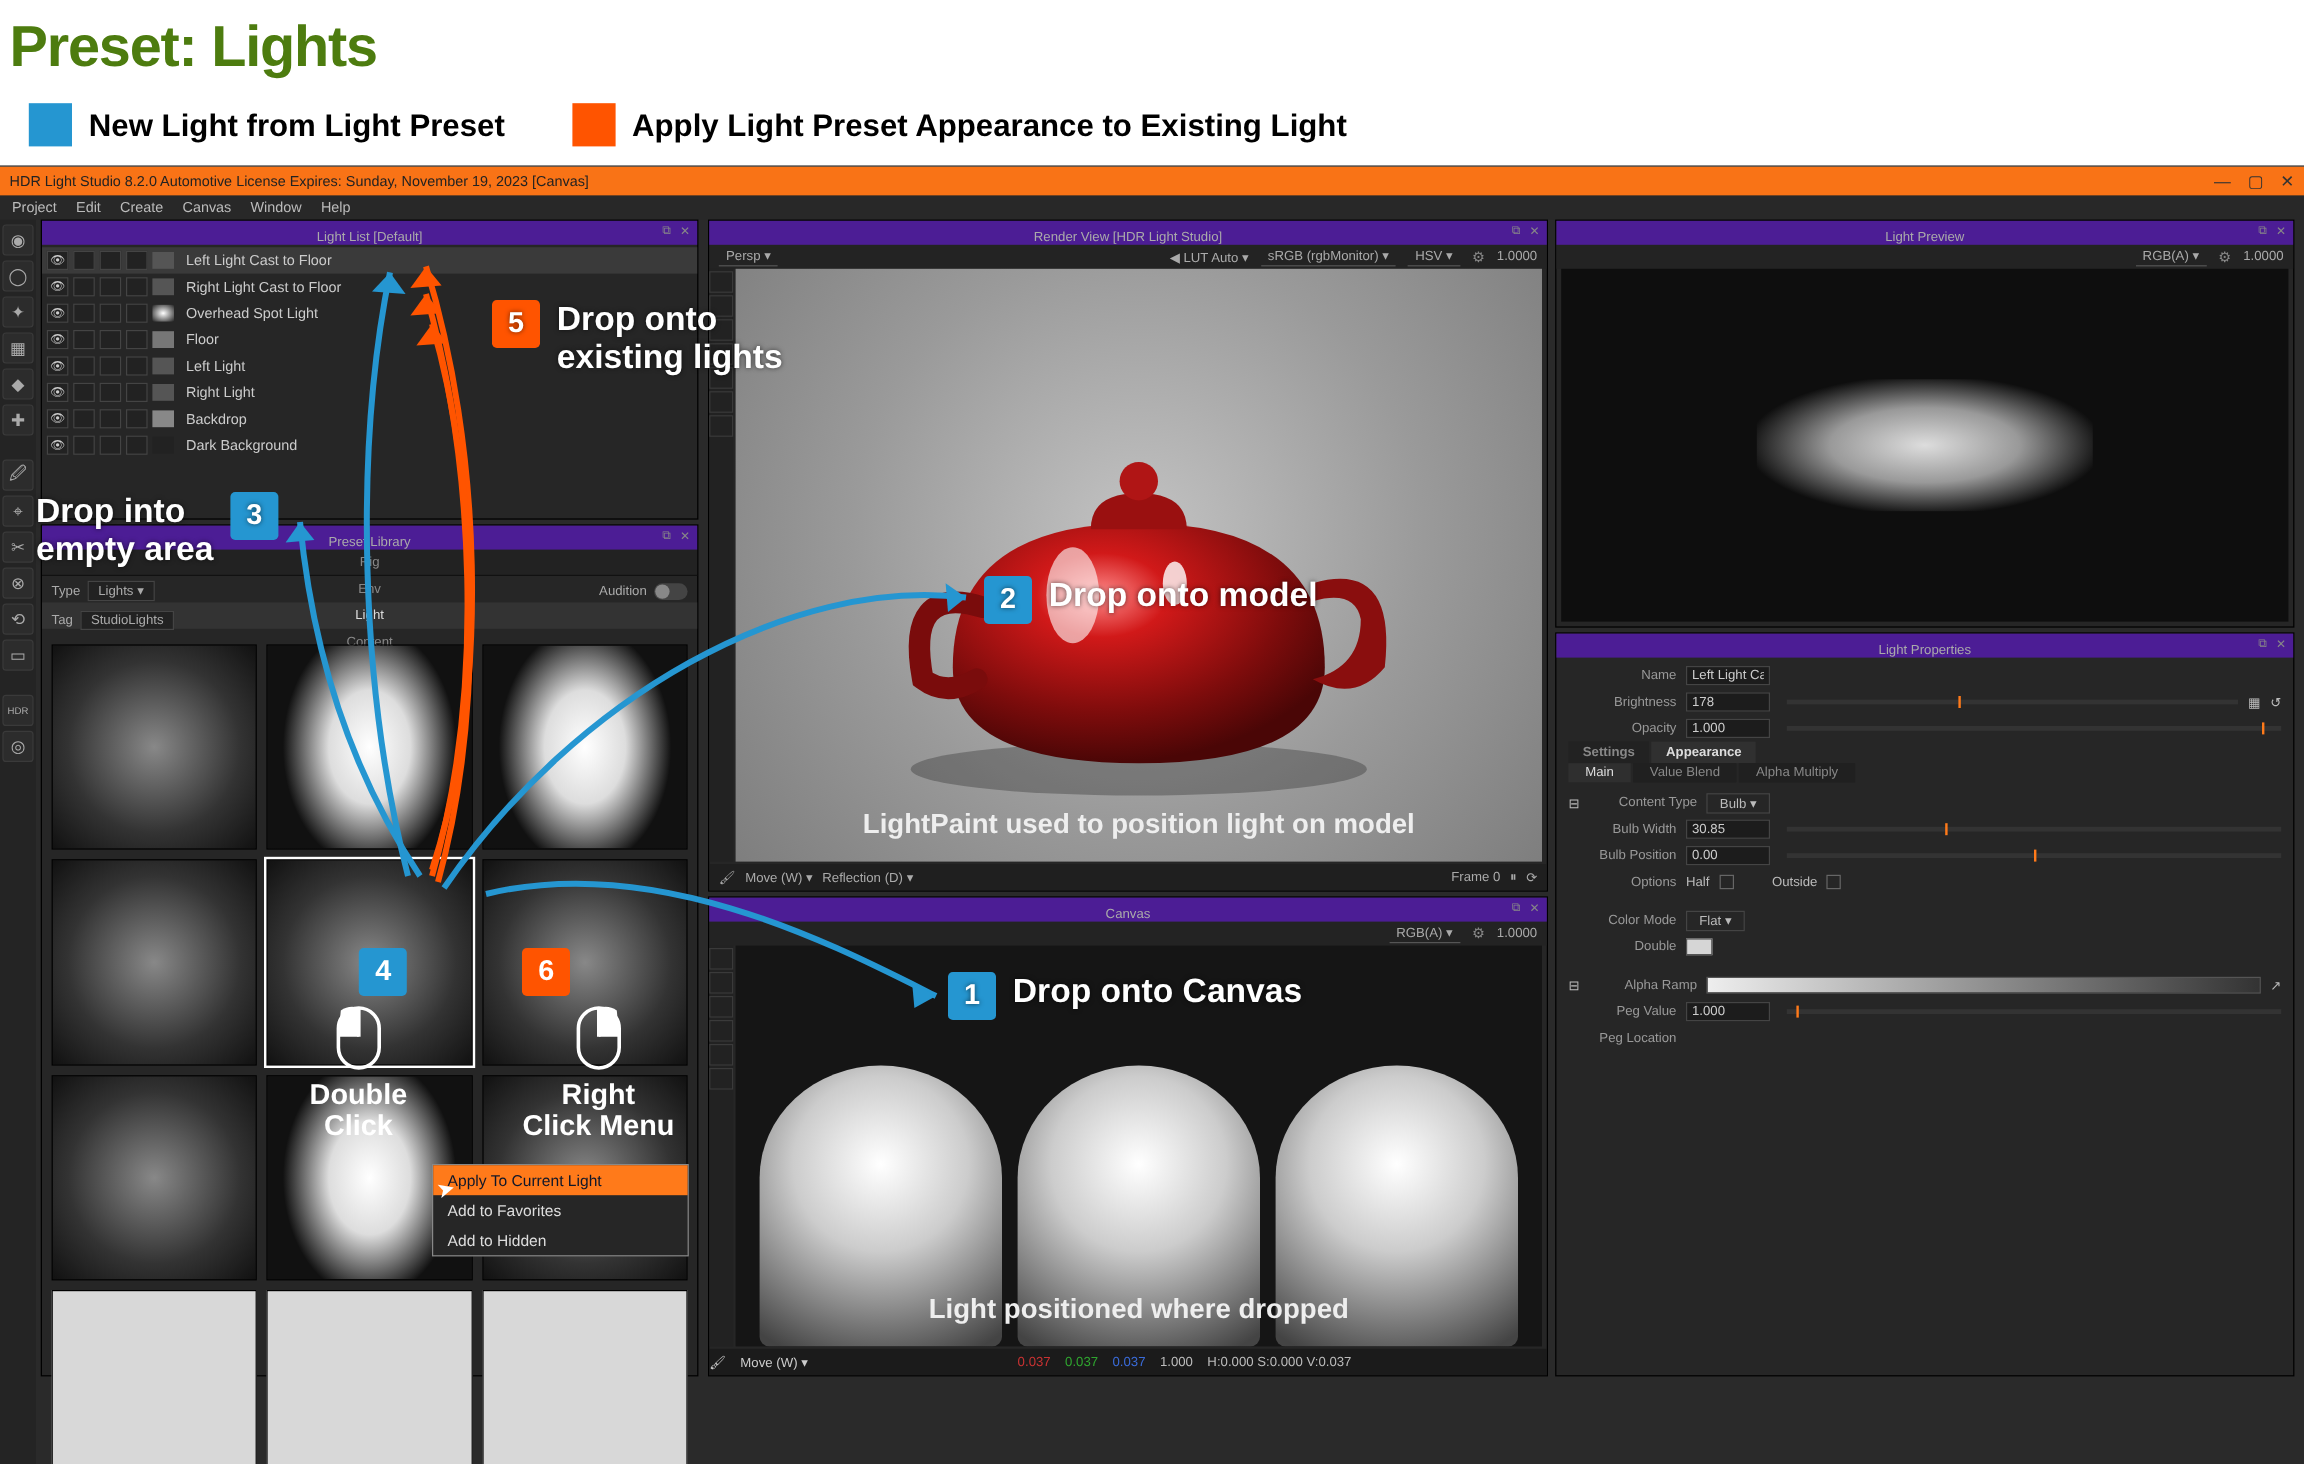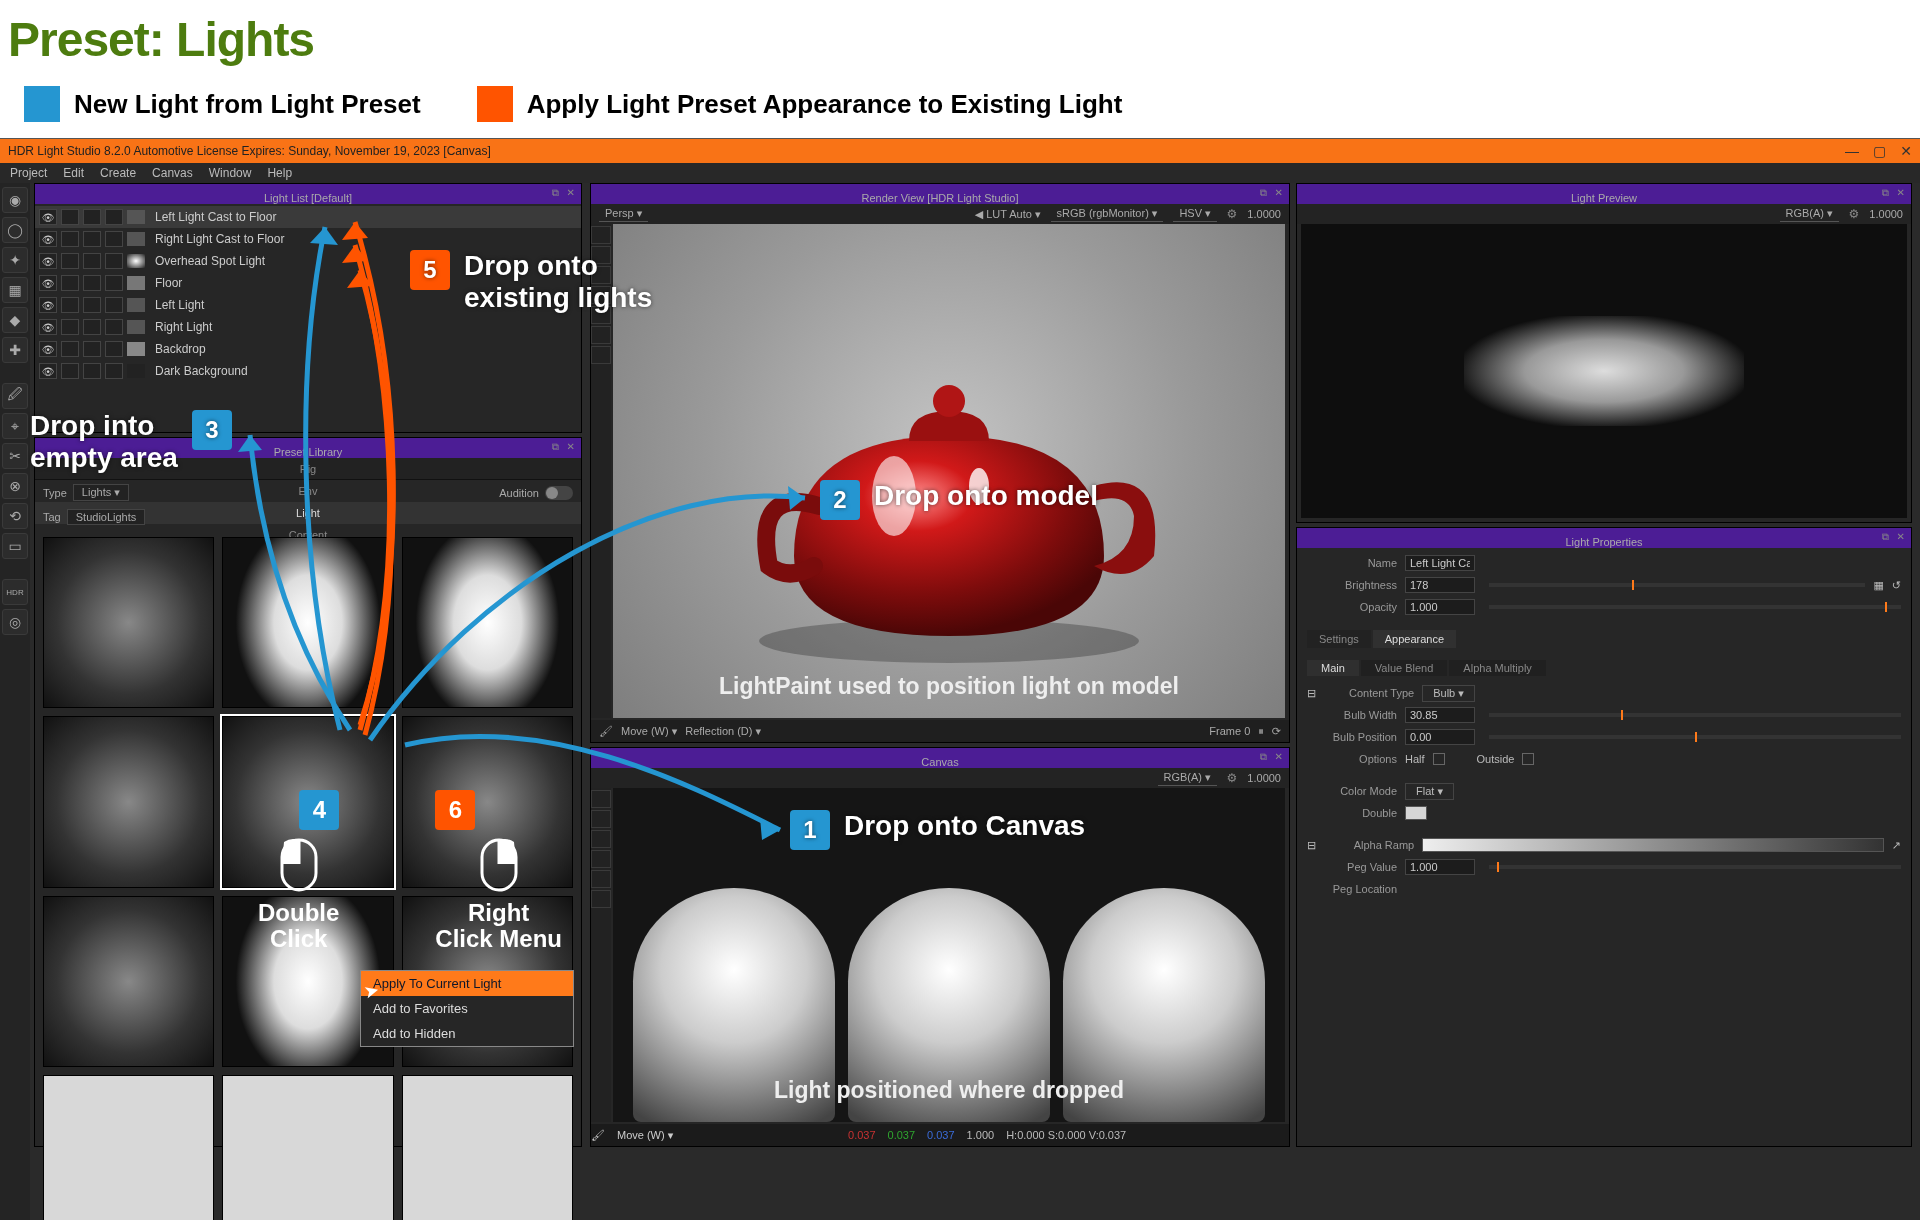--- a/index.html
+++ b/index.html
@@ -100,21 +100,21 @@
   .lp-glow { width:280px; height:110px; background:radial-gradient(ellipse,#ddd,#999 40%,rgba(0,0,0,0) 75%);}
 
   .lightprops { left:1296px; top:344px; width:616px; height:620px; }
   .lp-form { padding:4px 10px; font-size:11px; color:#bbb;}
   .lp-row { display:flex; align-items:center; height:22px; gap:8px;}
   .lp-row label{ width:90px; text-align:right; color:#999;}
   .lp-row input[type=text]{ background:#1c1c1c; border:1px solid #444; color:#ccc; padding:1px 4px; width:70px; font-size:11px;}
   .lp-row .wide{width:300px;}
   .slider { flex:1; height:4px; background:#333; position:relative; margin-left:6px;}
   .slider .tick{ position:absolute; top:-3px; width:2px; height:10px; background:#ff7a1a;}
-  .lp-tabs { display:flex; gap:2px; margin:12px 0;}
+  .lp-tabs { display:flex; gap:2px; margin:0 0;font-weight:bold;}
   .lp-tabs div{ padding:3px 12px; background:#222; color:#888; font-size:11px;}
   .lp-tabs .active{ background:#303030; color:#ddd;}
   .subtabs { display:flex; gap:2px; margin-bottom:6px;}
   .subtabs div{ padding:2px 14px; background:#202020; color:#888; font-size:11px;}
   .subtabs .active{background:#2f2f2f;color:#ddd;}
   .chk{width:12px;height:12px;border:1px solid #666;display:inline-block;}
   .colorbox{width:22px;height:14px;background:#d6d6d6;border:1px solid #555;}
   .ramp{flex:1;height:14px;background:linear-gradient(90deg,#eee,#333);border:1px solid #555;}
 
   

